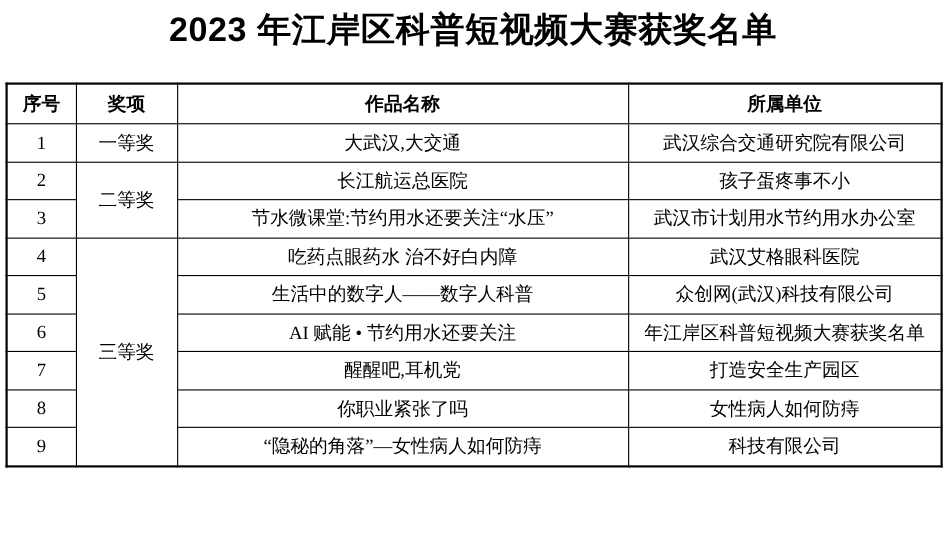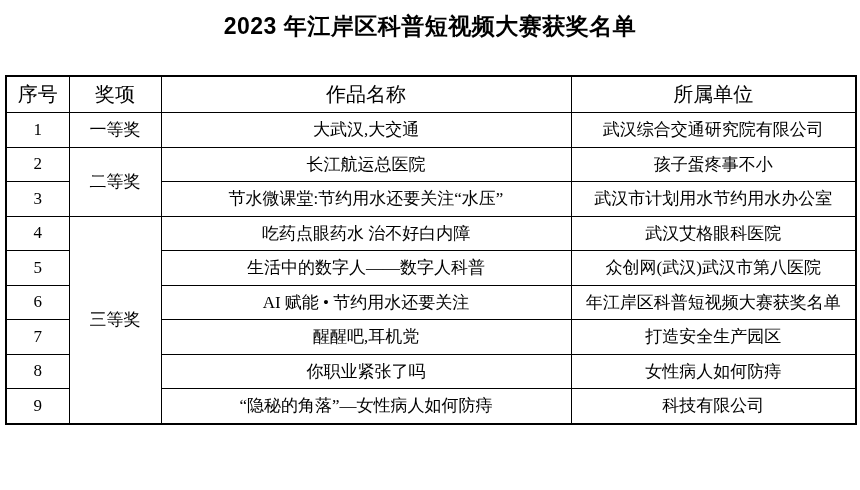--- a/index.html
+++ b/index.html
@@ -15,21 +15,21 @@
   .page {
     width: 860px;
     height: 490px;
     position: relative;
   }
   .title-block {
     padding-top: 8px;
     text-align: center;
     font-family: "Liberation Sans", "DejaVu Sans", sans-serif;
     font-weight: bold;
-    font-size: 23px;
+    font-size: 31px;
     line-height: 37px;
     letter-spacing: 0.5px;
   }
   table.awards {
     border-collapse: collapse;
     table-layout: fixed;
     width: 850px;
     margin: 30px 0 0 5px;
     border: 2px solid #000000;
   }
@@ -37,22 +37,22 @@
   table.awards td {
     border: 1px solid #000000;
     text-align: center;
     vertical-align: middle;
     padding: 0 2px;
     overflow: hidden;
     white-space: nowrap;
   }
   table.awards th {
     font-family: "Liberation Sans", "DejaVu Sans", sans-serif;
-    font-weight: normal;
-    font-size: 20px;
+    font-weight: bold;
+    font-size: 17px;
     height: 35px;
   }
   table.awards td {
     font-family: "Liberation Serif", "DejaVu Serif", serif;
     font-size: 17px;
     height: 33.5px;
   }
   col.c-seq   { width: 63px;  }
   col.c-award { width: 92px;  }
   col.c-work  { width: 410px; }
@@ -102,21 +102,21 @@
         </tr>
         <tr>
           <td>4</td>
           <td rowspan="6">三等奖</td>
           <td>吃药点眼药水 治不好白内障</td>
           <td>武汉艾格眼科医院</td>
         </tr>
         <tr>
           <td>5</td>
           <td>生活中的数字人——数字人科普</td>
-          <td>众创网(武汉)武汉市第八医院</td>
+          <td>众创网(武汉)科技有限公司</td>
         </tr>
         <tr>
           <td>6</td>
           <td>AI 赋能 • 节约用水还要关注</td>
           <td>年江岸区科普短视频大赛获奖名单</td>
         </tr>
         <tr>
           <td>7</td>
           <td>醒醒吧,耳机党</td>
           <td>打造安全生产园区</td>

